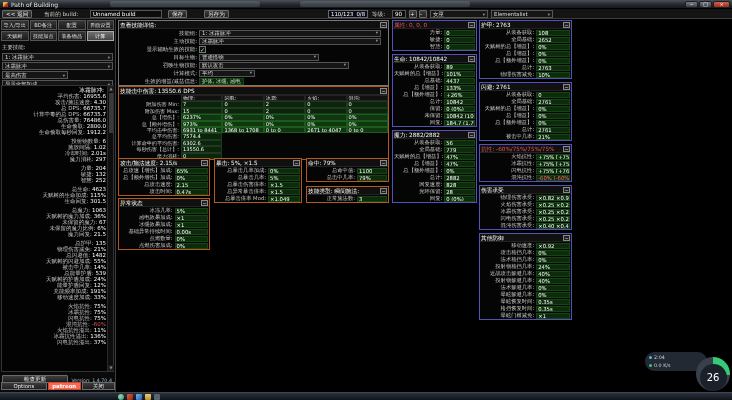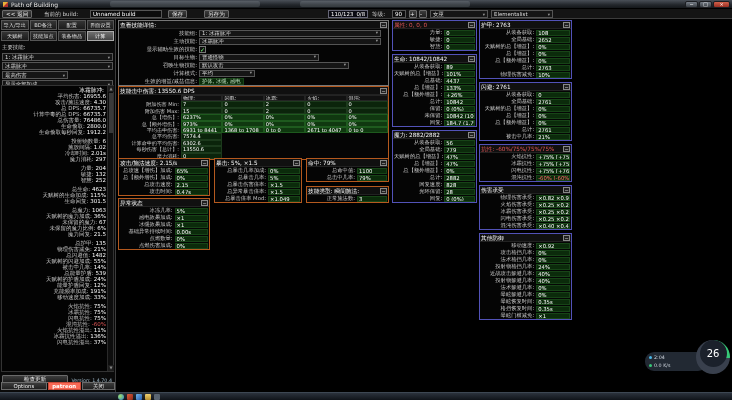--- a/index.html
+++ b/index.html
@@ -115,22 +115,22 @@
 .tb-icon.i1{background:linear-gradient(135deg,#e05a3a,#8a2a1a)}
 .tb-icon.i2{background:linear-gradient(135deg,#6fb7f0,#2a5aa8)}
 .tb-icon.i3{background:linear-gradient(#f0d070,#b89030)}
 .tb-icon.i4{background:#5a6572}
 
 
 #ov-pill{position:absolute;left:645px;top:352px;width:62px;height:19px;background:#222933;
 border-radius:9px;padding:2px 4px;font-size:4.8px;color:#cfd6df;line-height:7.5px;white-space:nowrap}
 .ovdot{display:inline-block;width:3px;height:3px;border-radius:50%;margin-right:2px;vertical-align:middle}
 .ovdot.c0{background:#4ab8e8}.ovdot.c1{background:#37c978}
-#ov-circle{position:absolute;left:696px;top:340px;width:34px;height:34px;border-radius:50%;
-background:conic-gradient(#37c978 0 26%,#39404d 26% 100%);display:flex;align-items:flex-start;justify-content:center}
+#ov-circle{position:absolute;left:696px;top:357px;width:34px;height:34px;border-radius:50%;
+background:conic-gradient(#37c978 0 26%,#39404d 26% 100%);display:flex;align-items:flex-end;justify-content:center}
 #ov-inner{width:27px;height:27px;border-radius:50%;background:#1b212b;color:#fff;
 font-size:10px;line-height:27px;text-align:center}
 </style>
 </head>
 <body>
 
 <div id="titlebar">
   <div class="ghost" style="left:110px;width:150px"></div>
   <div class="ghost" style="left:300px;width:170px"></div>
   <div id="win-icon"></div>

